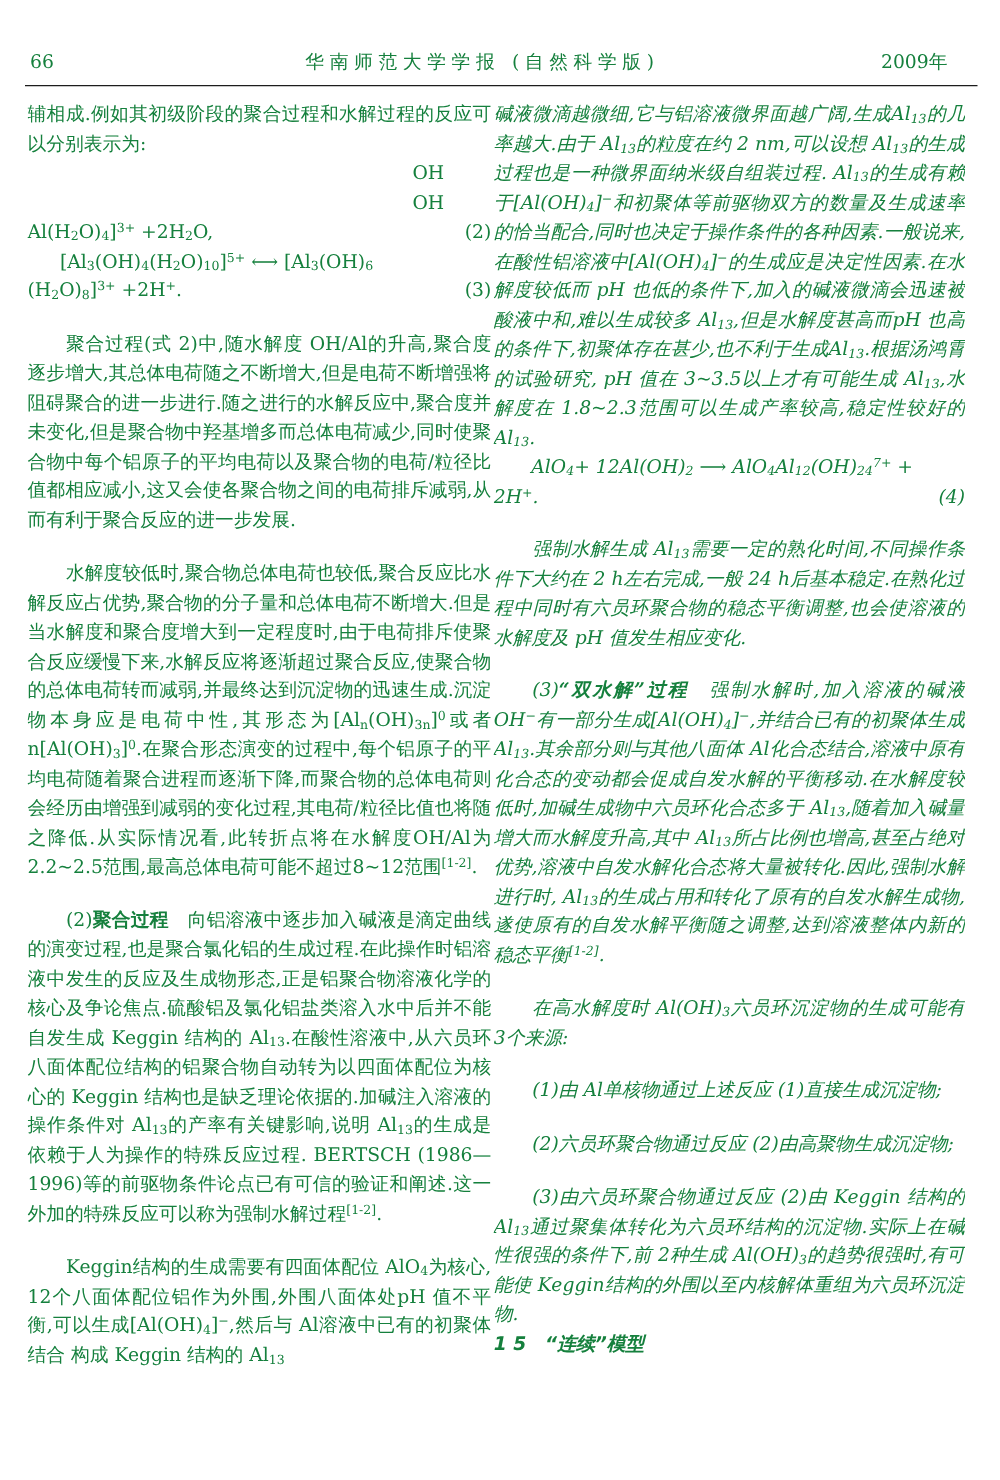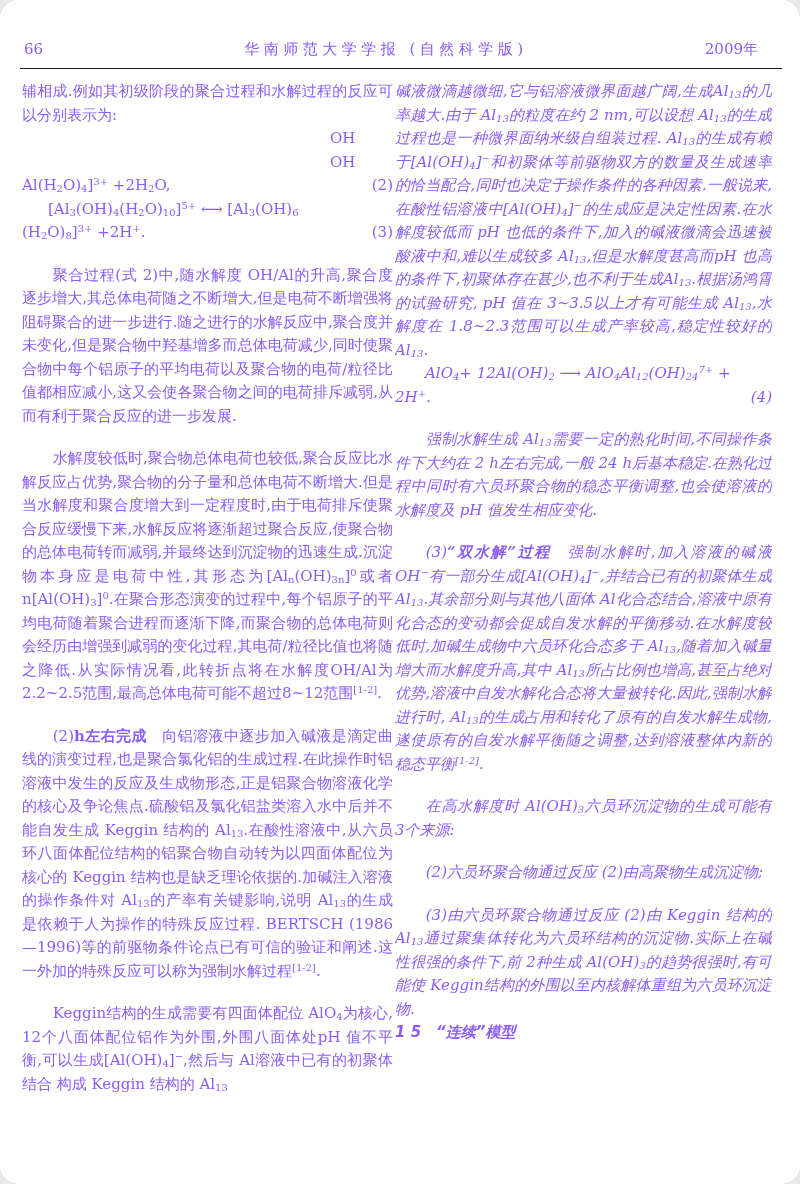--- a/index.html
+++ b/index.html
@@ -1,19 +1,19 @@
 <!DOCTYPE html>
 <html><head>
 <meta charset="utf-8">
 <style>
   html,body{margin:0;padding:0;background:#e8e8e8;}
   .page{
     width:800px;height:1184px;background:#ffffff;box-sizing:border-box;
-    font-family:"DejaVu Serif","Liberation Serif",serif;color:#8b5cf6;
-    overflow:hidden;margin:0 auto;position:relative;border-radius:19px;
+    font-family:"DejaVu Serif","Liberation Serif",serif;color:#15803d;
+    overflow:hidden;margin:0 auto;position:relative;
   }
   .header{
     display:flex;align-items:baseline;
     padding:40px 42px 0 24px;font-size:15px;
   }
   .pageno{width:70px;text-align:left;}
   .journal{flex:1;text-align:center;letter-spacing:4.5px;}
   .year{width:80px;text-align:right;}
   .rule{margin:9px 18px 0 20px;border-top:1.6px solid #1c1c1c;}
   .columns{
@@ -65,33 +65,34 @@
         </div>
         <div class="eqline">
           <span style="margin-left: 26px;">[Al<sub>3</sub>(OH)<sub>4</sub>(H<sub>2</sub>O)<sub>10</sub>]<sup>5+</sup> ⟷ [Al<sub>3</sub>(OH)<sub>6</sub></span>
         </div>
         <div class="eqline">
           <span>(H<sub>2</sub>O)<sub>8</sub>]<sup>3+</sup> +2H<sup>+</sup>.</span>
           <span class="eqnum">(3)</span>
         </div>
         <div class="para indent"><span>聚合过程(式 2)中,随水解度 OH/Al的升高,聚合度逐步增大,其总体电荷随之不断增大,但是电荷不断增强将阻碍聚合的进一步进行.随之进行的水解反应中,聚合度并未变化,但是聚合物中羟基增多而总体电荷减少,同时使聚合物中每个铝原子的平均电荷以及聚合物的电荷/粒径比值都相应减小,这又会使各聚合物之间的电荷排斥减弱,从而有利于聚合反应的进一步发展.</span></div>
         <div class="para indent"><span>水解度较低时,聚合物总体电荷也较低,聚合反应比水解反应占优势,聚合物的分子量和总体电荷不断增大.但是当水解度和聚合度增大到一定程度时,由于电荷排斥使聚合反应缓慢下来,水解反应将逐渐超过聚合反应,使聚合物的总体电荷转而减弱,并最终达到沉淀物的迅速生成.沉淀物本身应是电荷中性,其形态为[Al<sub>n</sub>(OH)<sub>3n</sub>]<sup>0</sup>或者 n[Al(OH)<sub>3</sub>]<sup>0</sup>.在聚合形态演变的过程中,每个铝原子的平均电荷随着聚合进程而逐渐下降,而聚合物的总体电荷则会经历由增强到减弱的变化过程,其电荷/粒径比值也将随之降低.从实际情况看,此转折点将在水解度OH/Al为 2.2~2.5范围,最高总体电荷可能不超过8~12范围<sup>[1-2]</sup>.</span></div>
-        <div class="para indent"><span>(2)<b>h左右完成</b>　向铝溶液中逐步加入碱液是滴定曲线的演变过程,也是聚合氯化铝的生成过程.在此操作时铝溶液中发生的反应及生成物形态,正是铝聚合物溶液化学的核心及争论焦点.硫酸铝及氯化铝盐类溶入水中后并不能自发生成 Keggin 结构的 Al<sub>13</sub>.在酸性溶液中,从六员环八面体配位结构的铝聚合物自动转为以四面体配位为核心的 Keggin 结构也是缺乏理论依据的.加碱注入溶液的操作条件对 Al<sub>13</sub>的产率有关键影响,说明 Al<sub>13</sub>的生成是依赖于人为操作的特殊反应过程. BERTSCH (1986—1996)等的前驱物条件论点已有可信的验证和阐述.这一外加的特殊反应可以称为强制水解过程<sup>[1-2]</sup>.</span></div>
+        <div class="para indent"><span>(2)<b>聚合过程</b>　向铝溶液中逐步加入碱液是滴定曲线的演变过程,也是聚合氯化铝的生成过程.在此操作时铝溶液中发生的反应及生成物形态,正是铝聚合物溶液化学的核心及争论焦点.硫酸铝及氯化铝盐类溶入水中后并不能自发生成 Keggin 结构的 Al<sub>13</sub>.在酸性溶液中,从六员环八面体配位结构的铝聚合物自动转为以四面体配位为核心的 Keggin 结构也是缺乏理论依据的.加碱注入溶液的操作条件对 Al<sub>13</sub>的产率有关键影响,说明 Al<sub>13</sub>的生成是依赖于人为操作的特殊反应过程. BERTSCH (1986—1996)等的前驱物条件论点已有可信的验证和阐述.这一外加的特殊反应可以称为强制水解过程<sup>[1-2]</sup>.</span></div>
         <div class="para indent"><span>Keggin结构的生成需要有四面体配位 AlO<sub>4</sub>为核心, 12个八面体配位铝作为外围,外围八面体处pH 值不平衡,可以生成[Al(OH)<sub>4</sub>]<sup>−</sup>,然后与 Al溶液中已有的初聚体结合 构成 Keggin 结构的 Al<sub>13</sub></span></div>
       </div>
     <div class="col right">
         <div class="para"><span>碱液微滴越微细,它与铝溶液微界面越广阔,生成Al<sub>13</sub>的几率越大.由于 Al<sub>13</sub>的粒度在约 2 nm,可以设想 Al<sub>13</sub>的生成过程也是一种微界面纳米级自组装过程. Al<sub>13</sub>的生成有赖于[Al(OH)<sub>4</sub>]<sup>−</sup>和初聚体等前驱物双方的数量及生成速率的恰当配合,同时也决定于操作条件的各种因素.一般说来,在酸性铝溶液中[Al(OH)<sub>4</sub>]<sup>−</sup>的生成应是决定性因素.在水解度较低而 pH 也低的条件下,加入的碱液微滴会迅速被酸液中和,难以生成较多 Al<sub>13</sub>,但是水解度甚高而pH 也高的条件下,初聚体存在甚少,也不利于生成Al<sub>13</sub>.根据汤鸿霄的试验研究, pH 值在 3~3.5以上才有可能生成 Al<sub>13</sub>,水解度在 1.8~2.3范围可以生成产率较高,稳定性较好的 Al<sub>13</sub>.</span></div>
         <div class="eqline">
           <span style="margin-left: 30px;">AlO<sub>4</sub>+ 12Al(OH)<sub>2</sub> ⟶ AlO<sub>4</sub>Al<sub>12</sub>(OH)<sub>24</sub><sup>7+</sup> +</span>
         </div>
         <div class="eqline">
           <span>2H<sup>+</sup>.</span>
           <span class="eqnum">(4)</span>
         </div>
         <div class="para indent"><span>强制水解生成 Al<sub>13</sub>需要一定的熟化时间,不同操作条件下大约在 2 h左右完成,一般 24 h后基本稳定.在熟化过程中同时有六员环聚合物的稳态平衡调整,也会使溶液的水解度及 pH 值发生相应变化.</span></div>
         <div class="para indent"><span>(3)<b>“双水解”过程</b>　强制水解时,加入溶液的碱液 OH<sup>−</sup>有一部分生成[Al(OH)<sub>4</sub>]<sup>−</sup>,并结合已有的初聚体生成 Al<sub>13</sub>.其余部分则与其他八面体 Al化合态结合,溶液中原有化合态的变动都会促成自发水解的平衡移动.在水解度较低时,加碱生成物中六员环化合态多于 Al<sub>13</sub>,随着加入碱量增大而水解度升高,其中 Al<sub>13</sub>所占比例也增高,甚至占绝对优势,溶液中自发水解化合态将大量被转化.因此,强制水解进行时, Al<sub>13</sub>的生成占用和转化了原有的自发水解生成物,遂使原有的自发水解平衡随之调整,达到溶液整体内新的稳态平衡<sup>[1-2]</sup>.</span></div>
         <div class="para indent"><span>在高水解度时 Al(OH)<sub>3</sub>六员环沉淀物的生成可能有 3个来源:</span></div>
+        <div class="para indent"><span>(1)由 Al单核物通过上述反应 (1)直接生成沉淀物;</span></div>
         <div class="para indent"><span>(2)六员环聚合物通过反应 (2)由高聚物生成沉淀物;</span></div>
         <div class="para indent"><span>(3)由六员环聚合物通过反应 (2)由 Keggin 结构的 Al<sub>13</sub>通过聚集体转化为六员环结构的沉淀物.实际上在碱性很强的条件下,前 2种生成 Al(OH)<sub>3</sub>的趋势很强时,有可能使 Keggin结构的外围以至内核解体重组为六员环沉淀物.</span></div>
         <div class="heading"><span>1 5　“连续”模型</span></div>
       </div>
   </div>
 </div>
 
 </body></html>

